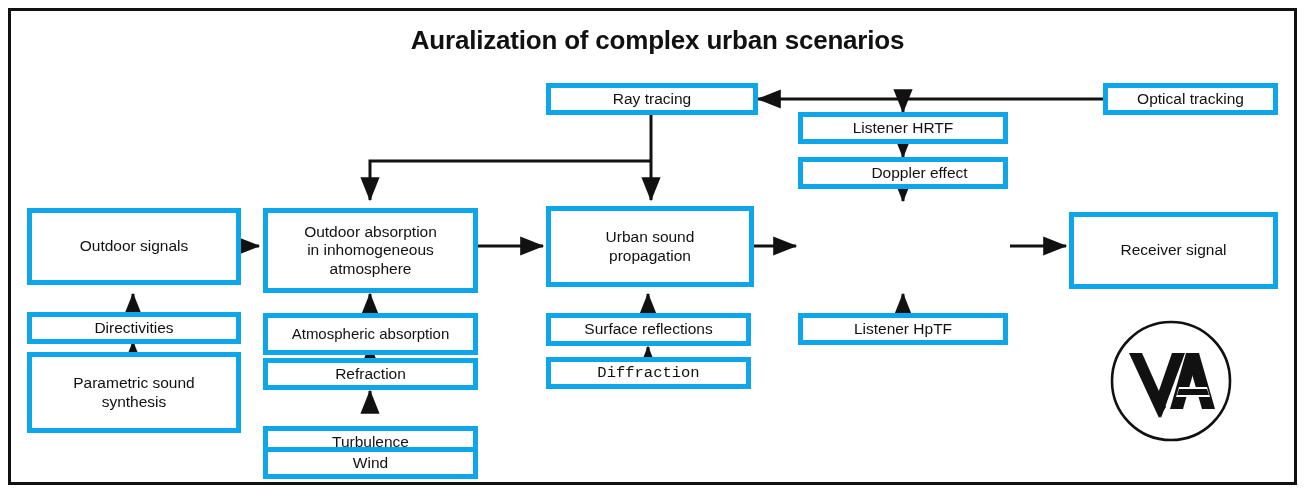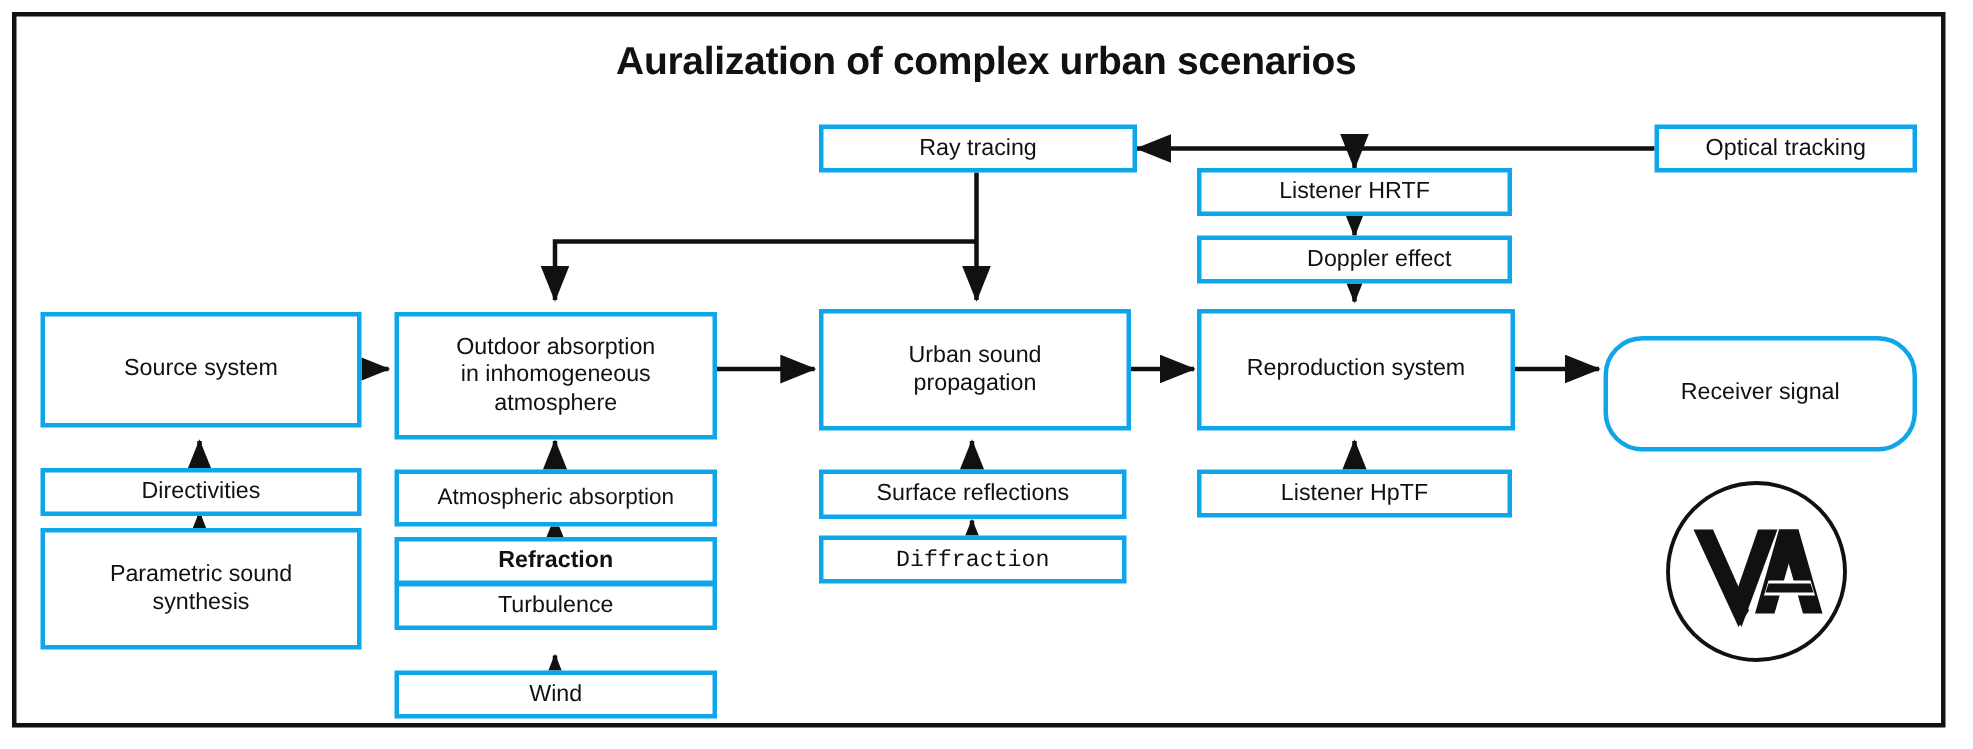--- a/index.html
+++ b/index.html
@@ -36,21 +36,21 @@
     text-align: center;
     font-size: 26px;
     font-weight: bold;
     color: #111111;
     letter-spacing: -0.2px;
     white-space: nowrap;
   }
   .node {
     position: absolute;
     box-sizing: border-box;
-    border: 3px solid #0ea5e9;
+    border: 5px solid #0ea5e9;
     background: #ffffff;
     color: #111111;
     display: flex;
     align-items: center;
     justify-content: center;
     text-align: center;
     font-size: 15.5px;
     line-height: 1.18;
     padding: 0 3px;
     z-index: 3;
@@ -132,21 +132,21 @@
 
       <path d="M903,190 L903,201" marker-end="url(#arrow)"></path>
 
       <path d="M903,313 L903,294" marker-end="url(#arrow)"></path>
 
       <path d="M1010,246 L1066,246" marker-end="url(#arrow)"></path>
     </g>
   </svg>
 
   <div class="node" style="left:27px; top:208px; width:214px; height:77px;">
-    <span class="label">Source system</span>
+    <span class="label">Outdoor signals</span>
   </div>
 
   <div class="node" style="left:27px; top:312px; width:214px; height:32px;">
     <span class="label">Directivities</span>
   </div>
 
   <div class="node" style="left:27px; top:352px; width:214px; height:81px;">
     <span class="label">Parametric sound
 synthesis</span>
   </div>
@@ -154,25 +154,25 @@
   <div class="node" style="left:263px; top:208px; width:215px; height:85px;">
     <span class="label">Outdoor absorption
 in inhomogeneous
 atmosphere</span>
   </div>
 
   <div class="node tight" style="left:263px; top:313px; width:215px; height:32px;">
     <span class="label">Atmospheric absorption</span>
   </div>
 
-  <div class="node" style="left:263px; top:358px; width:215px; height:32px;font-weight:bold;">
+  <div class="node" style="left:263px; top:358px; width:215px; height:32px;">
     <span class="label">Refraction</span>
   </div>
 
-  <div class="node" style="left:263px; top:388px; width:215px; height:32px;">
+  <div class="node" style="left:263px; top:426px; width:215px; height:32px;">
     <span class="label">Turbulence</span>
   </div>
 
   <div class="node" style="left:263px; top:447px; width:215px; height:32px;">
     <span class="label">Wind</span>
   </div>
 
   <div class="node" style="left:546px; top:83px; width:212px; height:32px;">
     <span class="label">Ray tracing</span>
   </div>
@@ -191,33 +191,30 @@
   </div>
 
   <div class="node" style="left:798px; top:112px; width:210px; height:32px;">
     <span class="label">Listener HRTF</span>
   </div>
 
   <div class="node" style="left:798px; top:157px; width:210px; height:32px;padding-left:36px;">
     <span class="label">Doppler effect</span>
   </div>
 
-  <div class="node" style="left:798px; top:206px; width:212px; height:81px;">
-    <span class="label">Reproduction system</span>
-  </div>
 
   <div class="node" style="left:798px; top:313px; width:210px; height:32px;">
     <span class="label">Listener HpTF</span>
   </div>
 
   <div class="node" style="left:1103px; top:83px; width:175px; height:32px;">
     <span class="label">Optical tracking</span>
   </div>
 
-  <div class="node" style="left:1069px; top:224px; width:209px; height:77px;border-radius:26px;">
+  <div class="node" style="left:1069px; top:212px; width:209px; height:77px;">
     <span class="label">Receiver signal</span>
   </div>
 
   <svg id="logo" viewBox="0 0 124 124">
     <circle cx="62" cy="62" r="59" fill="none" stroke="#111111" stroke-width="2.6"></circle>
     <g fill="#111111">
 
       <path d="M20,34 L33,34 L57,88 L50,99 Z"></path>
       <path d="M63,34 L76,34 L52,99 L45,86 Z"></path>
 

